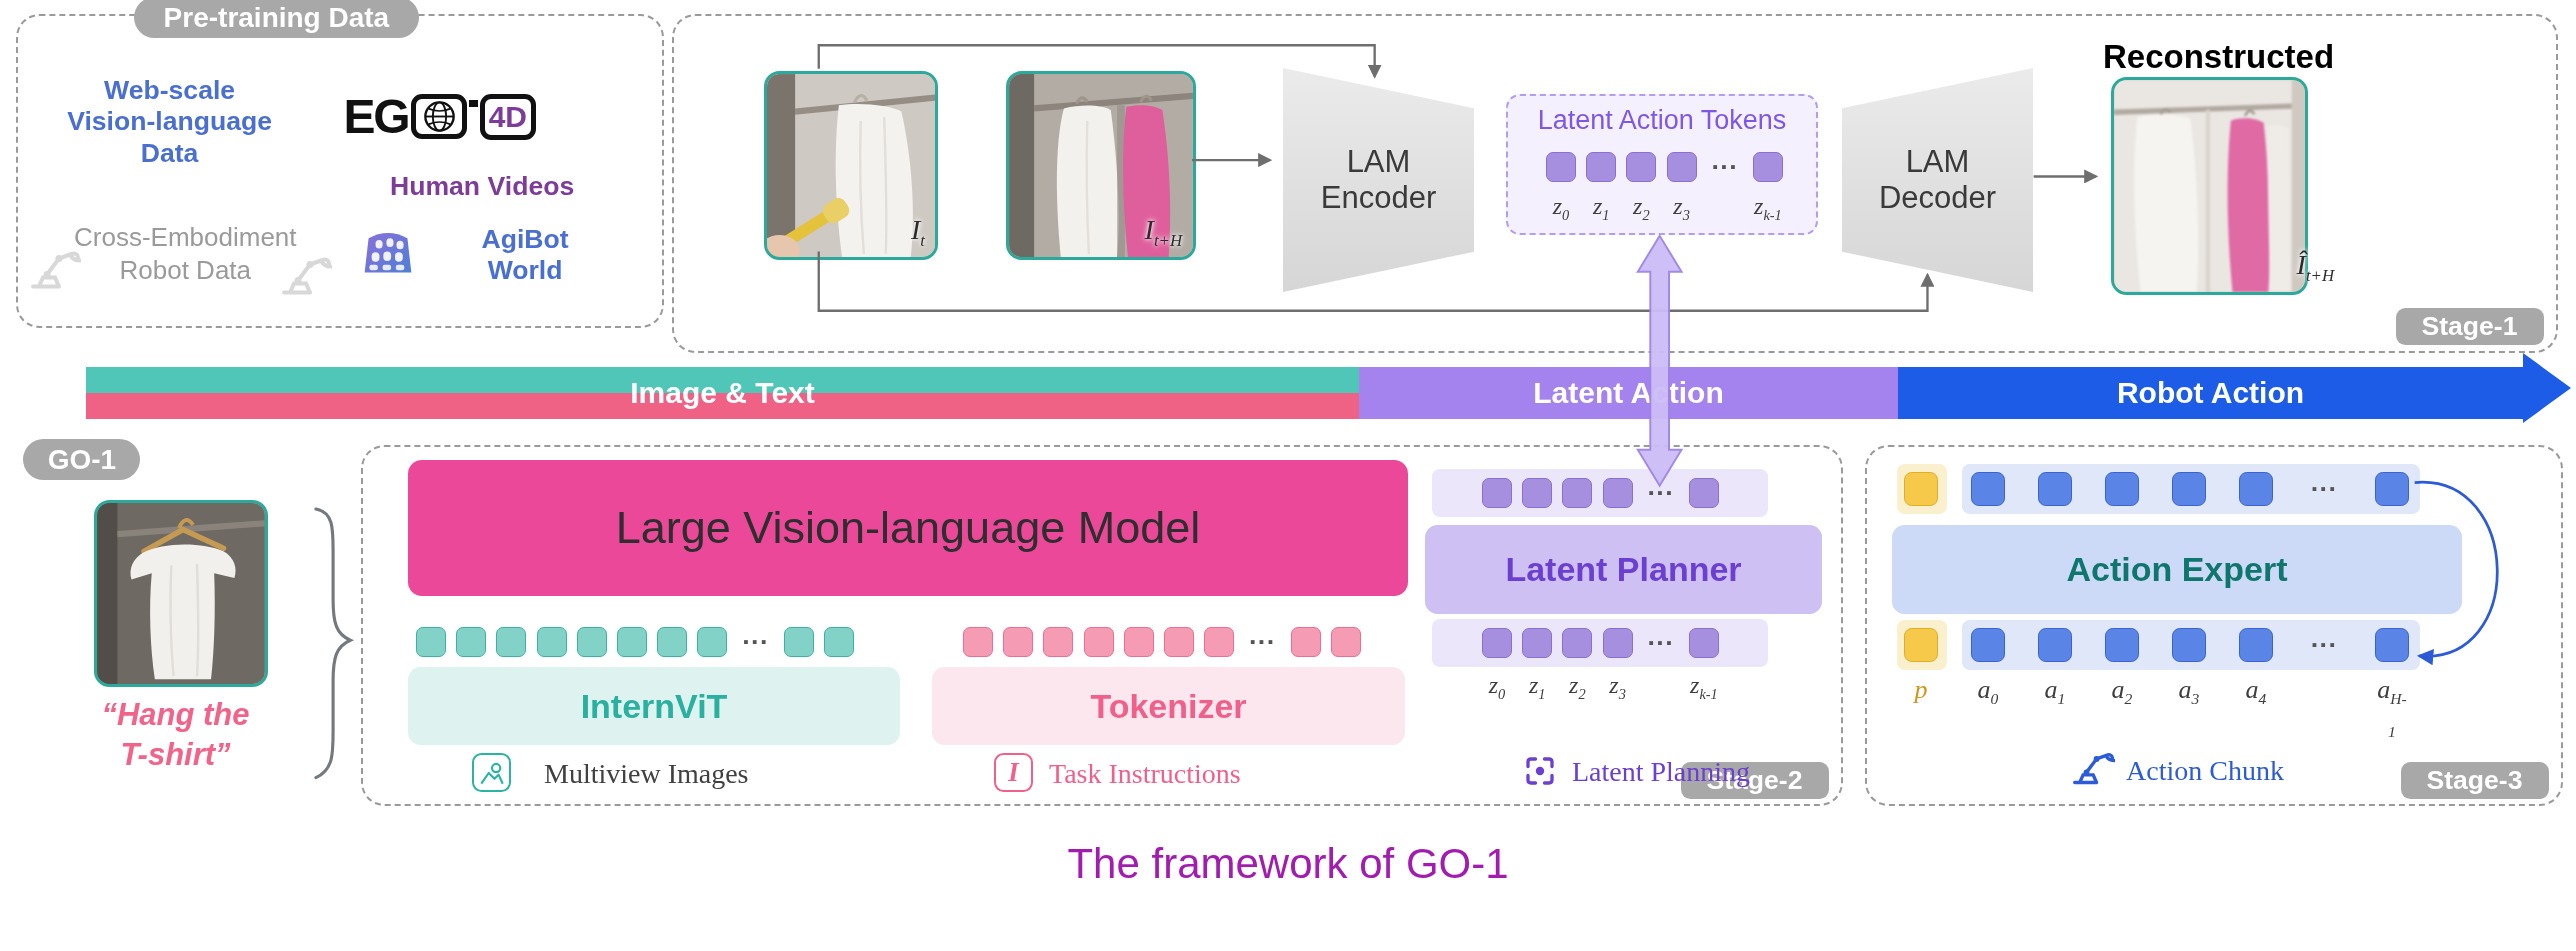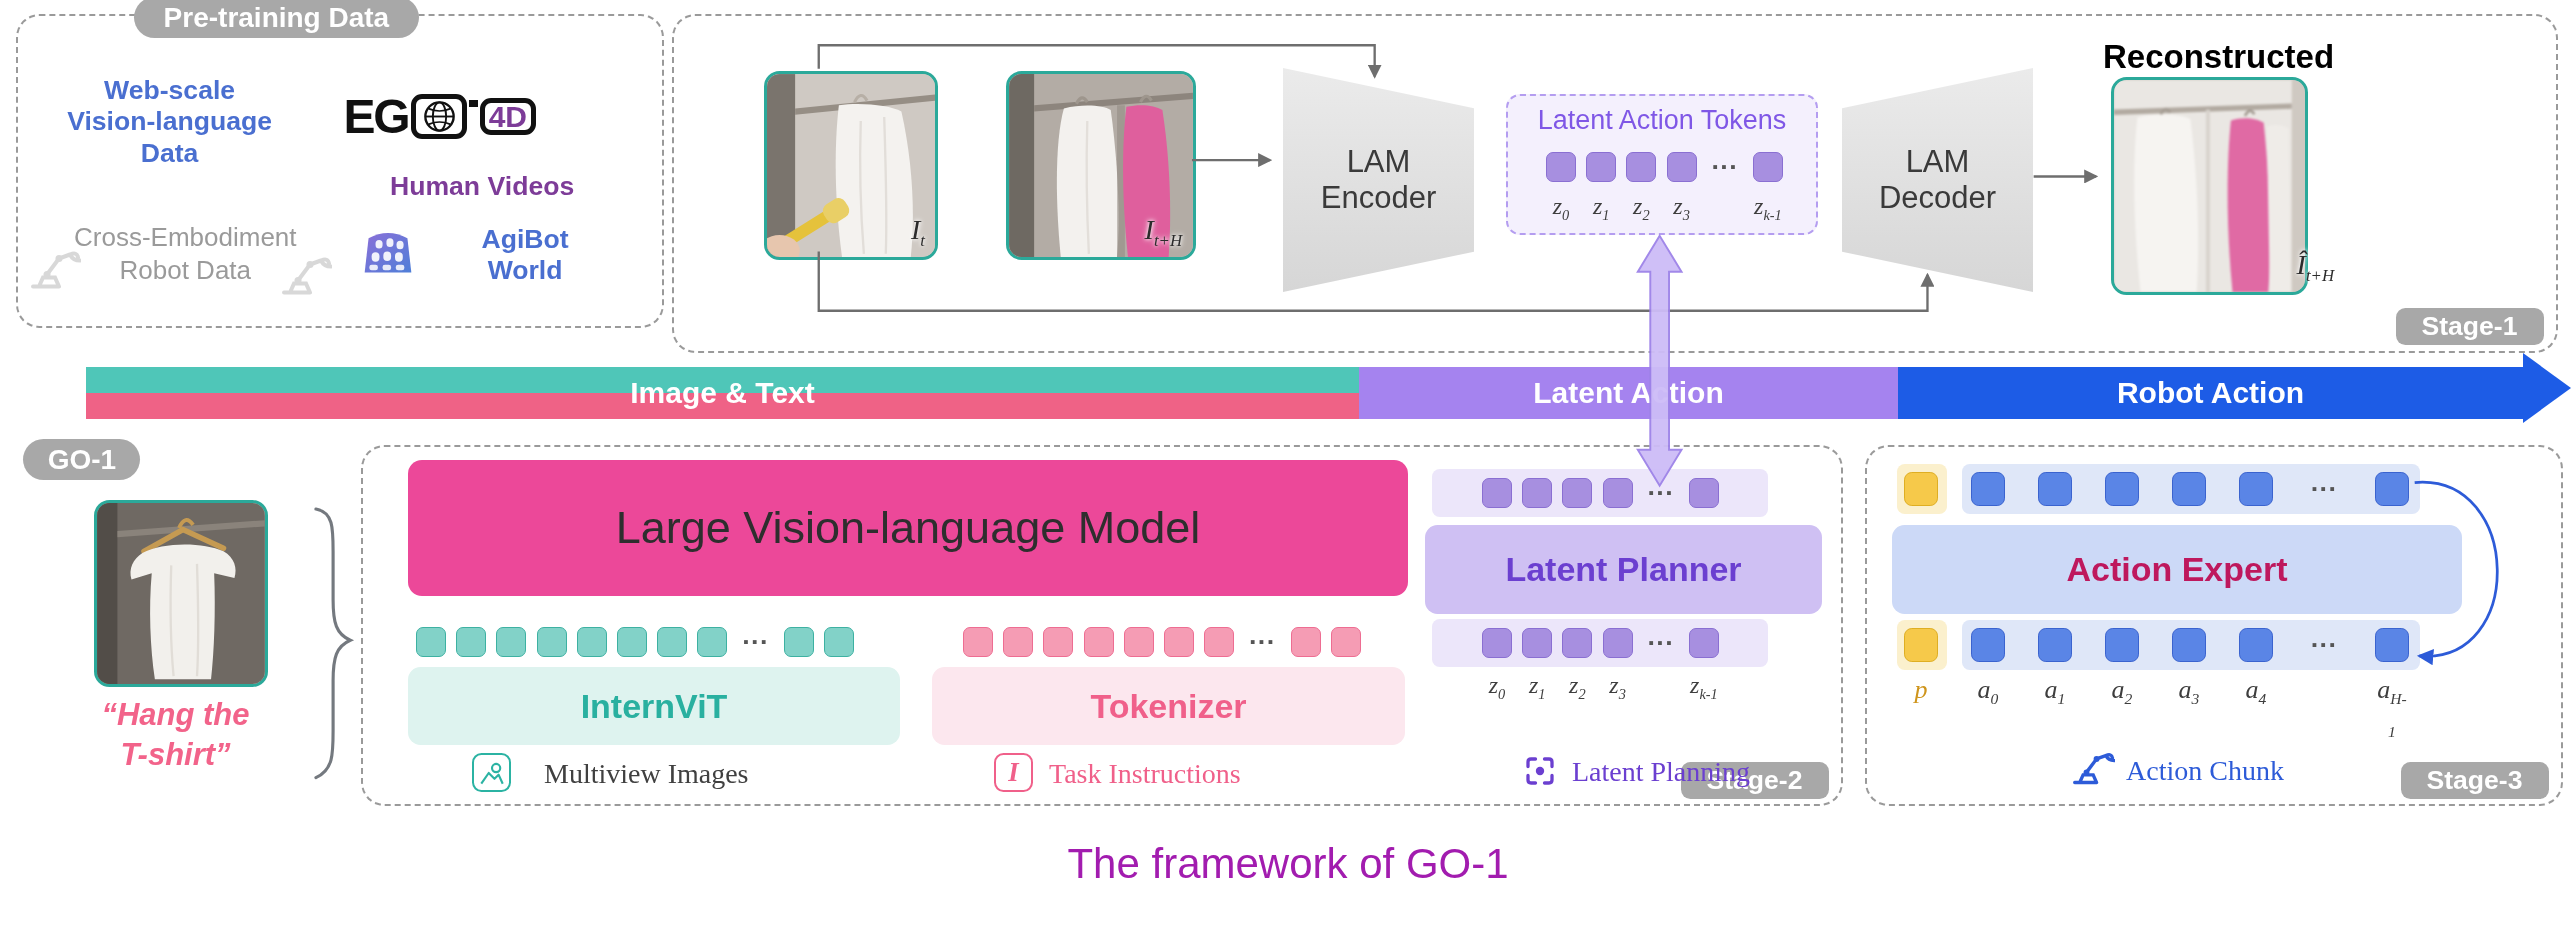--- a/index.html
+++ b/index.html
@@ -59,21 +59,21 @@
       <span style="font-weight:800;font-size:48px;color:#111;letter-spacing:-2.3px">EG</span>
       <span style="display:inline-flex;align-items:center;justify-content:center;width:56px;height:45px;border:5.5px solid #111;border-radius:11px;background:#fff;box-sizing:border-box">
         <svg width="33" height="33" viewBox="0 0 42 42">
           <circle cx="21" cy="21" r="18" fill="#fff" stroke="#111" stroke-width="3"></circle>
           <ellipse cx="21" cy="21" rx="8.5" ry="18" fill="none" stroke="#111" stroke-width="2.4"></ellipse>
           <line x1="3" y1="21" x2="39" y2="21" stroke="#111" stroke-width="2.4"></line>
           <path d="M7 11 Q21 17 35 11 M7 31 Q21 25 35 31" fill="none" stroke="#111" stroke-width="2.2"></path>
         </svg>
       </span>
       <span style="width:9.4px;height:7px;background:#111;margin:-26.6px -1.6px 0 -1.6px"></span>
-      <span style="display:inline-flex;align-items:center;justify-content:center;width:56px;height:37px;border:5.5px solid #111;border-radius:11px;background:#fff;box-sizing:border-box">
+      <span style="display:inline-flex;align-items:center;justify-content:center;width:56px;height:46px;border:5.5px solid #111;border-radius:11px;background:#fff;box-sizing:border-box">
         <span style="font-weight:800;font-size:30px;color:#7d3c98">4D</span>
       </span>
     </div>
     <div class="abs" style="left:324px;top:155px;width:281px;text-align:center;color:#7d3c98;font-weight:bold;font-size:26.6px">Human Videos</div>
 
     <div class="ghost" style="left:7.8px;top:228px">
       <svg width="56" height="47" viewBox="0 0 56 46">
           <path d="M8 42 h26 M14 42 l4 -9 h12 l4 9 M22 30 L34 14 M34 14 L45 10 M45 10 q7 -3 8 3 M45 10 q3 6 10 6" fill="none" stroke="#a9a9a9" stroke-width="4" stroke-linecap="round"></path>
           <circle cx="22" cy="30" r="3.5" fill="#a9a9a9"></circle>
           <circle cx="34" cy="14" r="3.5" fill="#a9a9a9"></circle>
@@ -317,21 +317,21 @@
       <div class="tok blue"></div>
         <div class="tok blue"></div>
         <div class="tok blue"></div>
         <div class="tok blue"></div>
         <div class="tok blue"></div>
       <div class="dots">···</div>
       <div class="tok blue"></div>
     </div>
 
     <div class="bigbox" style="left:25px;top:78px;width:570px;height:89px;background:#ccd9f7;border-radius:12.5px">
-      <span style="font-size:34px;font-weight:bold;color:#be185d">Action Expert</span>
+      <span style="font-size:34px;font-weight:bold;color:#0f766e">Action Expert</span>
     </div>
 
     <div class="strip yellow" style="left:30px;top:173px;width:50px;height:50px"></div>
     <div class="strip blue" style="left:95px;top:173px;width:458px;height:50px"></div>
     <div class="trow wide" style="left:37px;top:181px">
       <div class="tok yellow"></div>
       <div class="tok blue"></div>
         <div class="tok blue"></div>
         <div class="tok blue"></div>
         <div class="tok blue"></div>

